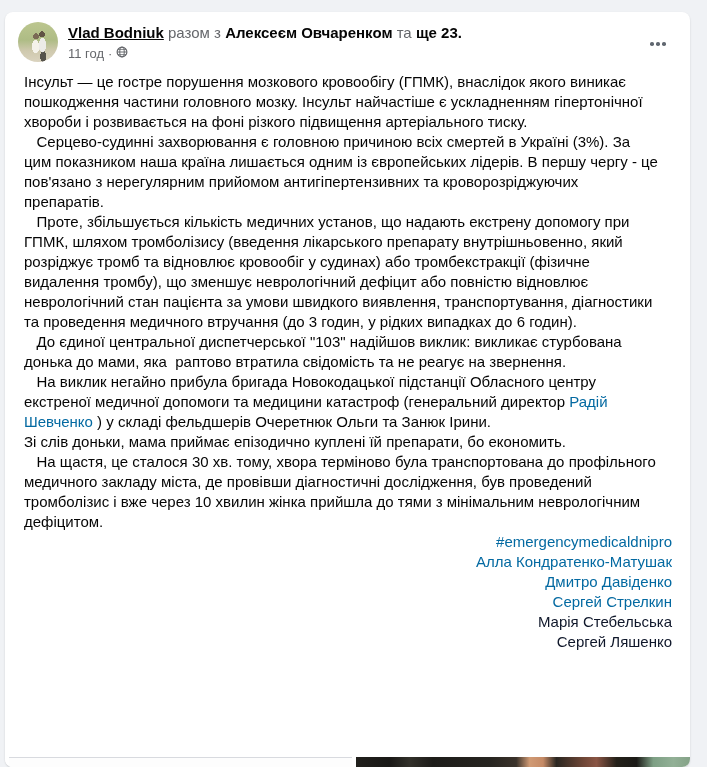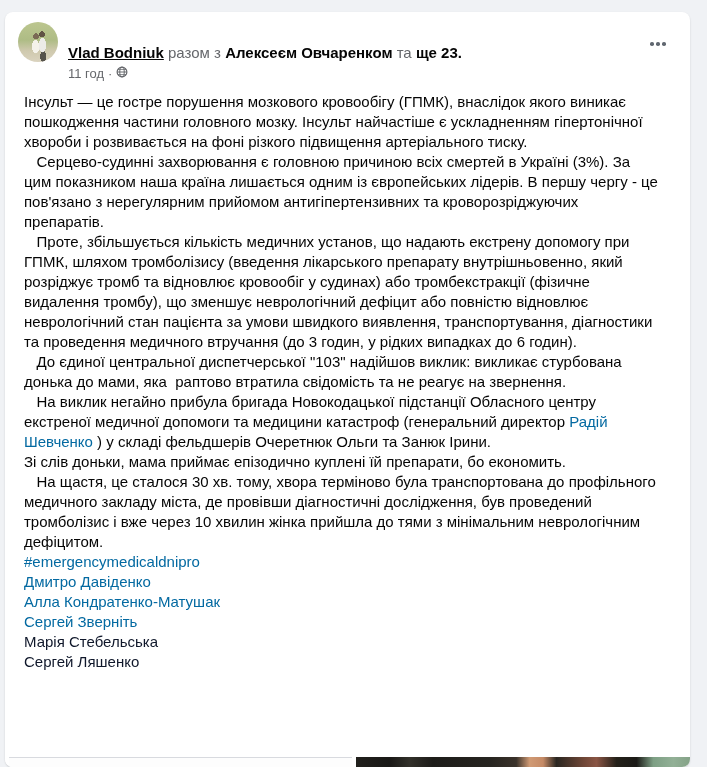--- a/index.html
+++ b/index.html
@@ -34,21 +34,21 @@
     flex: 0 0 40px;
     cursor: pointer;
     background:
       radial-gradient(circle 3px at 45% 36%, #7a6a55 0 99%, transparent 100%),
       radial-gradient(circle 3px at 60% 31%, #5f5244 0 99%, transparent 100%),
       radial-gradient(ellipse 6px 11px at 44% 62%, #f4f2ea 0 60%, transparent 61%),
       radial-gradient(ellipse 6px 12px at 61% 58%, #ecebe7 0 60%, transparent 61%),
       radial-gradient(ellipse 5px 9px at 63% 86%, #56534b 0 60%, transparent 61%),
       linear-gradient(180deg, #bcc68f 0%, #aebc85 45%, #cfc9ae 72%, #dad3bf 100%);
   }
-  .header-text { flex: 1; padding-top: 1px; margin-top: 20px; }
+  .header-text { flex: 1; padding-top: 1px; }
   .name-line { font-size: 15px; line-height: 20px; color: #050505; }
   .name-line .author {
     font-weight: 700; color: #050505;
     text-decoration: underline; cursor: pointer;
   }
   .name-line .ctx { font-weight: 400; color: #65676b; }
   .name-line .bold-link { font-weight: 700; color: #050505; text-decoration: none; cursor: pointer; }
   .timestamp {
     margin-top: 3px;
     display: flex; align-items: flex-start; gap: 4px;
@@ -70,21 +70,21 @@
   .post-body {
     padding: 4px 32px 0 19px;
     font-size: 15px; line-height: 20px;
     color: #050505;
   }
   .post-body p { margin: 0; white-space: pre-wrap; }
   a.inline-link, a.mention, a.hashtag {
     color: #0369a1; text-decoration: none; cursor: pointer;
   }
   .mentions { padding: 0 18px 0 19px; font-size: 15px; line-height: 20px; }
-  .mentions .row { display: block; }
+  .mentions .row { display: block; text-align: right; }
   .mentions .plain { color: #0f172a; }
   
   .attach {
     position: absolute; left: 0; right: 0; bottom: 0;
     height: 10px; display: flex; background: #ffffff;
   }
   .attach-left {
     width: 343px; margin-left: 4px;
     border-top: 1px solid #d8dadf;
     background: #fdfdfd;
@@ -142,23 +142,23 @@
       <p>   Серцево-судинні захворювання є головною причиною всіх смертей в Україні (3%). За цим показником наша країна лишається одним із європейських лідерів. В першу чергу - це пов'язано з нерегулярним прийомом антигіпертензивних та кроворозріджуючих препаратів.</p>
       <p>   Проте, збільшується кількість медичних установ, що надають екстрену допомогу при ГПМК, шляхом тромболізису (введення лікарського препарату внутрішньовенно, який розріджує тромб та відновлює кровообіг у судинах) або тромбекстракції (фізичне видалення тромбу), що зменшує неврологічний дефіцит або повністю відновлює неврологічний стан пацієнта за умови швидкого виявлення, транспортування, діагностики та проведення медичного втручання (до 3 годин, у рідких випадках до 6 годин).</p>
       <p>   До єдиної центральної диспетчерської "103" надійшов виклик: викликає стурбована донька до мами, яка  раптово втратила свідомість та не реагує на звернення.</p>
       <p><span>   На виклик негайно прибула бригада Новокодацької підстанції Обласного центру екстреної медичної допомоги та медицини катастроф (генеральний директор </span><a class="inline-link">Радій Шевченко</a><span> ) у складі фельдшерів Очеретнюк Ольги та Занюк Ірини.</span></p>
       <p>Зі слів доньки, мама приймає епізодично куплені їй препарати, бо економить.</p>
       <p>   На щастя, це сталося 30 хв. тому, хвора терміново була транспортована до профільного медичного закладу міста, де провівши діагностичні дослідження, був проведений тромболізис і вже через 10 хвилин жінка прийшла до тями з мінімальним неврологічним дефіцитом.</p>
     </div>
 
     <div class="mentions">
       <a class="row hashtag">#emergencymedicaldnipro</a>
+      <a class="row mention">Алла Кондратенко-Матушак</a>
       <a class="row mention">Дмитро Давіденко</a>
-      <a class="row mention">Алла Кондратенко-Матушак</a>
-      <a class="row mention">Сергей Зверніть</a>
+      <a class="row mention">Сергей Стрелкин</a>
       <span class="row plain">Марія Стебельська</span>
       <span class="row plain">Сергей Ляшенко</span>
     </div>
 
     <div class="attach">
       <div class="attach-left"></div>
       <div class="attach-gap"></div>
       <div class="attach-photo"></div>
     </div>
 

